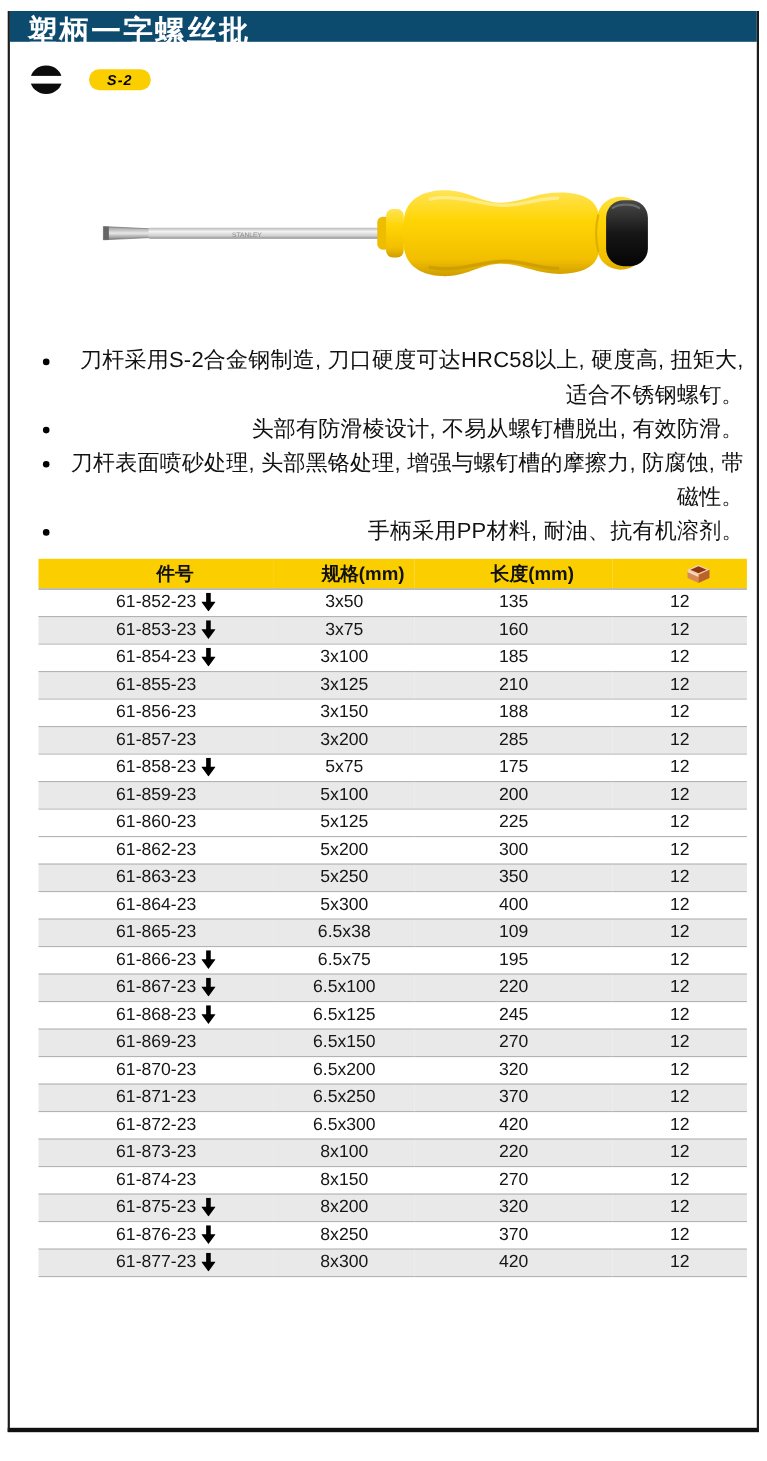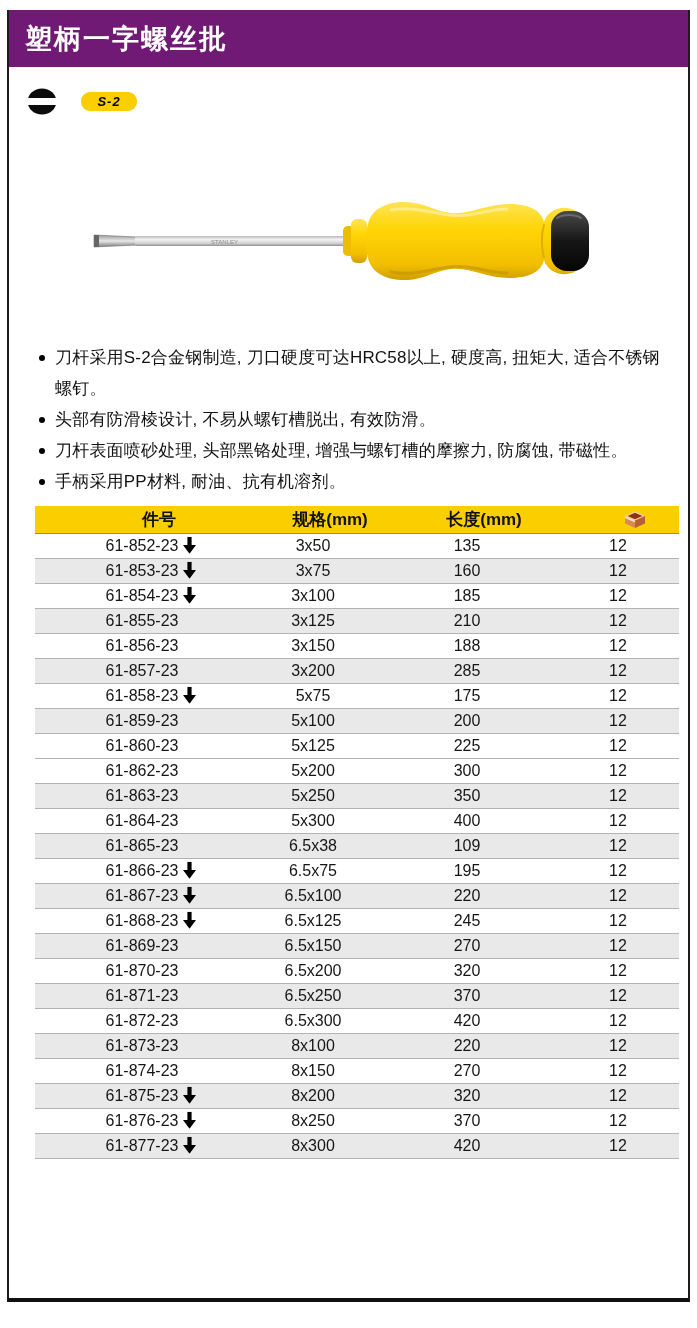--- a/index.html
+++ b/index.html
@@ -7,21 +7,21 @@
   body { height:1328px; overflow:hidden; position:relative; }
 
   .frame {
     position:absolute; left:7px; top:10px; width:683px; height:1292px;
     border-left:2px solid #1c1c1c; border-right:2px solid #1c1c1c;
     border-bottom:4px solid #101010; background:#fff;
   }
 
   
   .title-bar {
-    height:57px; background:#701a75; display:flex; align-items:center;
+    height:28px; background:#0c4a6e; display:flex; 
     padding-left:16px;
   }
   .title-bar h1 { color:#fff; font-size:27px; font-weight:bold; letter-spacing:2px; }
 
   
   .content { padding:20px 0 0 18px; }
 
   .badge-row { display:flex; align-items:center; height:28px; margin-bottom:4px; }
   .slot-icon { width:30px; height:27px; display:inline-block; }
   .s2-badge {
@@ -29,22 +29,23 @@
     background:var(--yellow,#fbce00); color:#000; font-weight:bold; font-style:italic;
     font-size:13px; display:flex; align-items:center; justify-content:center;
     letter-spacing:1px;
   }
 
   .product-image { margin:65px 0 0 64px; width:530px; height:122px; }
 
   
   .features { list-style:none; margin:40px 12px 0 10px; }
   .features li {
-    position:relative; padding-left:18px; font-size:17px; line-height:31px;
+    position:relative; padding-left:18px; font-size:20px; line-height:31px;
     letter-spacing:0.2px;
+    text-align:right;
   }
   .features li::before {
     content:""; position:absolute; left:2px; top:13px; width:6px; height:6px;
     border-radius:50%; background:#000;
   }
 
   
   table { border-collapse:collapse; table-layout:fixed; width:644px; margin:9px 0 0 8px; }
   thead th {
     background:var(--yellow,#fbce00); height:27px; font-size:17px; font-weight:bold;

